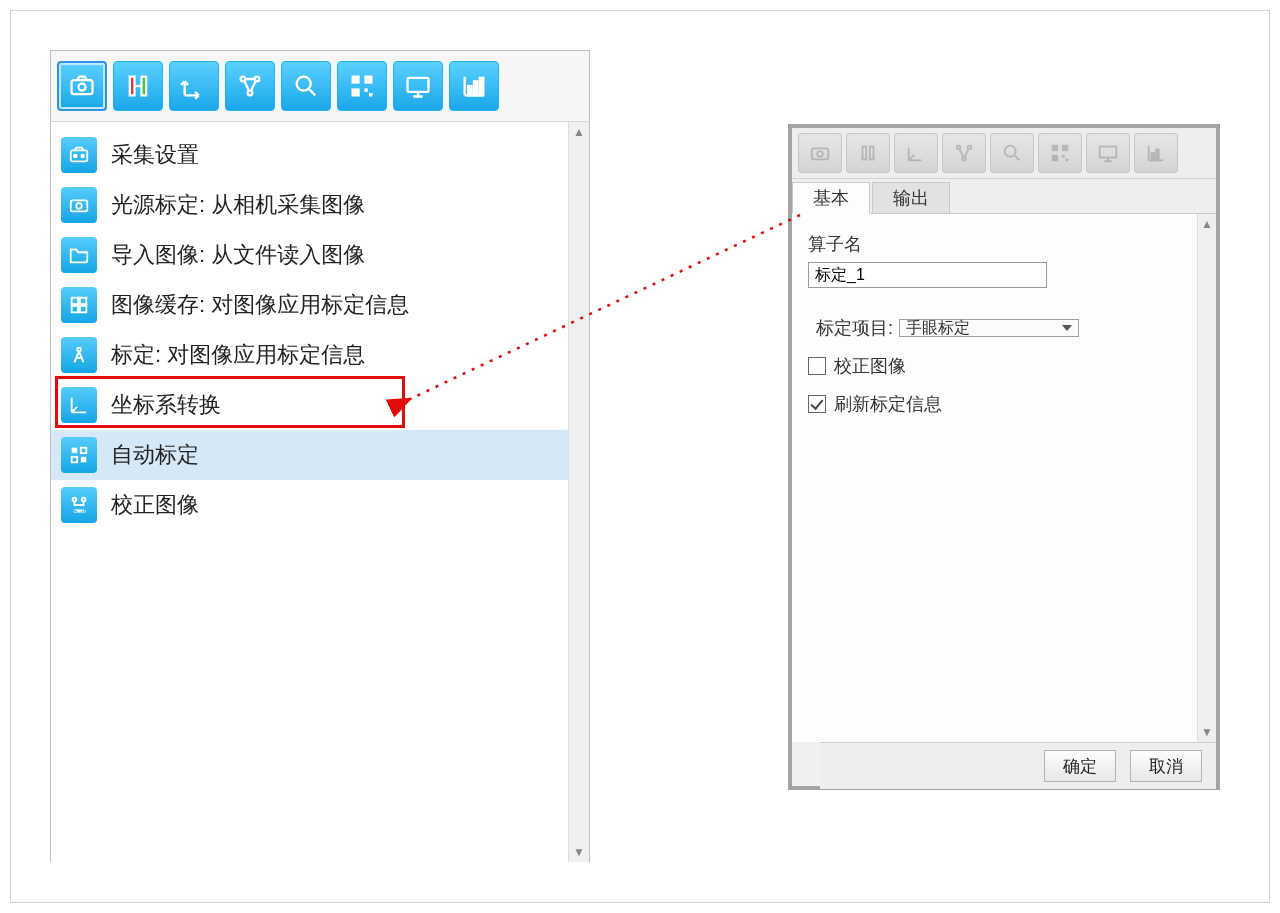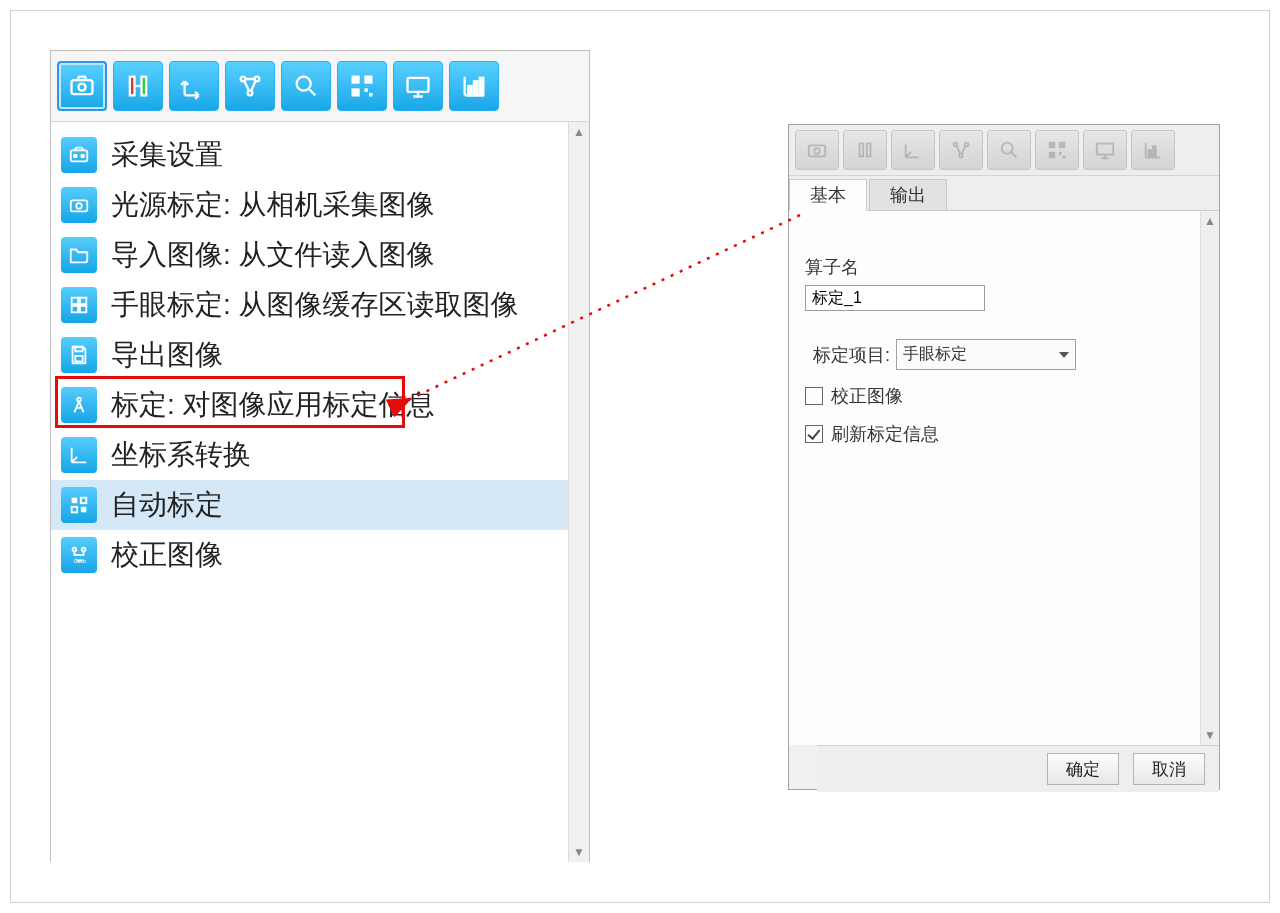--- a/index.html
+++ b/index.html
@@ -72,33 +72,33 @@
     gap: 14px;
   }
   .li.highlight-row { background: #d4e8f7; font-family: Liberation Serif, serif; }
   .li-icon {
     width: 36px; height: 36px;
     background: linear-gradient(#56ccfb,#14a5e7);
     border-radius: 4px;
     display:flex; align-items:center; justify-content:center;
   }
   .li-icon svg{width:22px;height:22px;}
-  .li-text { font-size: 28px; color:#222; white-space: nowrap;}
+  .li-text { font-size: 22px; color:#222; white-space: nowrap;}
   .red-box {
     position: absolute;
     border: 3px solid #e40b0b;
     box-sizing: border-box;
     pointer-events: none;
   }
   
   .right-panel {
     position: absolute;
     left: 788px; top: 124px;
     width: 432px; height: 666px;
-    border: 1px solid #a3a3a3;
+    border: 4px solid #a3a3a3;
     background: #f0f0f0;
     box-sizing: border-box;
   }
   .r-toolbar {
     height: 50px;
     display:flex; align-items:center; gap:4px;
     padding-left:6px;
     background: #eeeeee;
     border-bottom: 1px solid #d4d4d4;
   }
@@ -127,28 +127,28 @@
   .tab.active { background:#fdfdfd; border-bottom:1px solid #fdfdfd; position:relative; top:1px;}
   .form-area {
     position:relative;
     background:#fdfdfd;
     height: calc(100% - 50px - 34px - 46px);
     padding: 18px 16px;
     box-sizing:border-box;
   }
   .form-row { display:flex; align-items:center; margin-bottom: 14px; font-size:18px;}
   .text-input {
-    width: 180px; height: 26px;
+    width: 239px; height: 26px;
     border: 1px solid #9a9a9a;
     padding: 0 6px; font-size:16px;
     box-sizing: border-box;
   }
   .dropdown {
     position:relative;
-    width: 180px; height: 31px;
+    width: 180px; height: 18px;
     border:1px solid #a0a0a0;
     background:#fbfbfb;
     display:flex;align-items:center;
     padding-left:6px;
     font-size:16px;
     box-sizing:border-box;
   }
   .dropdown .caret{
     position:absolute; right:6px; top:50%; transform:translateY(-50%);
     width:0;height:0;border-left:5px solid transparent;border-right:5px solid transparent;border-top:6px solid #555;
@@ -282,31 +282,21 @@
       </div>
       <div class="li">
         <div class="li-icon">
             <svg viewBox="0 0 24 24" fill="none" stroke="#fff" stroke-width="2">
               <rect x="4" y="4" width="7" height="7"></rect>
               <rect x="13" y="4" width="7" height="7"></rect>
               <rect x="4" y="13" width="7" height="7"></rect>
               <rect x="13" y="13" width="7" height="7"></rect>
             </svg>
           </div>
-        <span class="li-text">手眼标定: 从图像缓存区读取图像</span>
-      </div>
-      <div class="li">
-        <div class="li-icon">
-            <svg viewBox="0 0 24 24" fill="none" stroke="#fff" stroke-width="2">
-              <path d="M5 3h11l3 3v15H5z"></path>
-              <rect x="8" y="3" width="8" height="5"></rect>
-              <rect x="8" y="13" width="8" height="6"></rect>
-            </svg>
-          </div>
-        <span class="li-text">导出图像</span>
+        <span class="li-text">图像缓存: 对图像应用标定信息</span>
       </div>
       <div class="li" id="red-item">
         <div class="li-icon">
             <svg viewBox="0 0 24 24" fill="none" stroke="#fff" stroke-width="2">
               <circle cx="12" cy="6" r="2"></circle>
               <path d="M12 8l-5 12M12 8l5 12M9 15h6"></path>
             </svg>
           </div>
         <span class="li-text">标定: 对图像应用标定信息</span>
       </div>
@@ -412,21 +402,21 @@
     <div class="tab active">
         <span>基本</span>
       </div>
     <div class="tab">
         <span>输出</span>
       </div>
   </div>
 
   <div class="form-area">
     <div class="form-row" style="display:block;">
-      <div style="margin-bottom:6px;margin-top:26px;">算子名</div>
+      <div style="margin-bottom:6px;">算子名</div>
       <input class="text-input" value="标定_1" style="">
     </div>
     <div style="height:14px"></div>
     <div class="form-row">
       <span style="margin-right:6px;margin-left:8px;">标定项目:</span>
       <div class="dropdown">
         <span>手眼标定</span>
         <span class="caret"></span>
       </div>
     </div>

